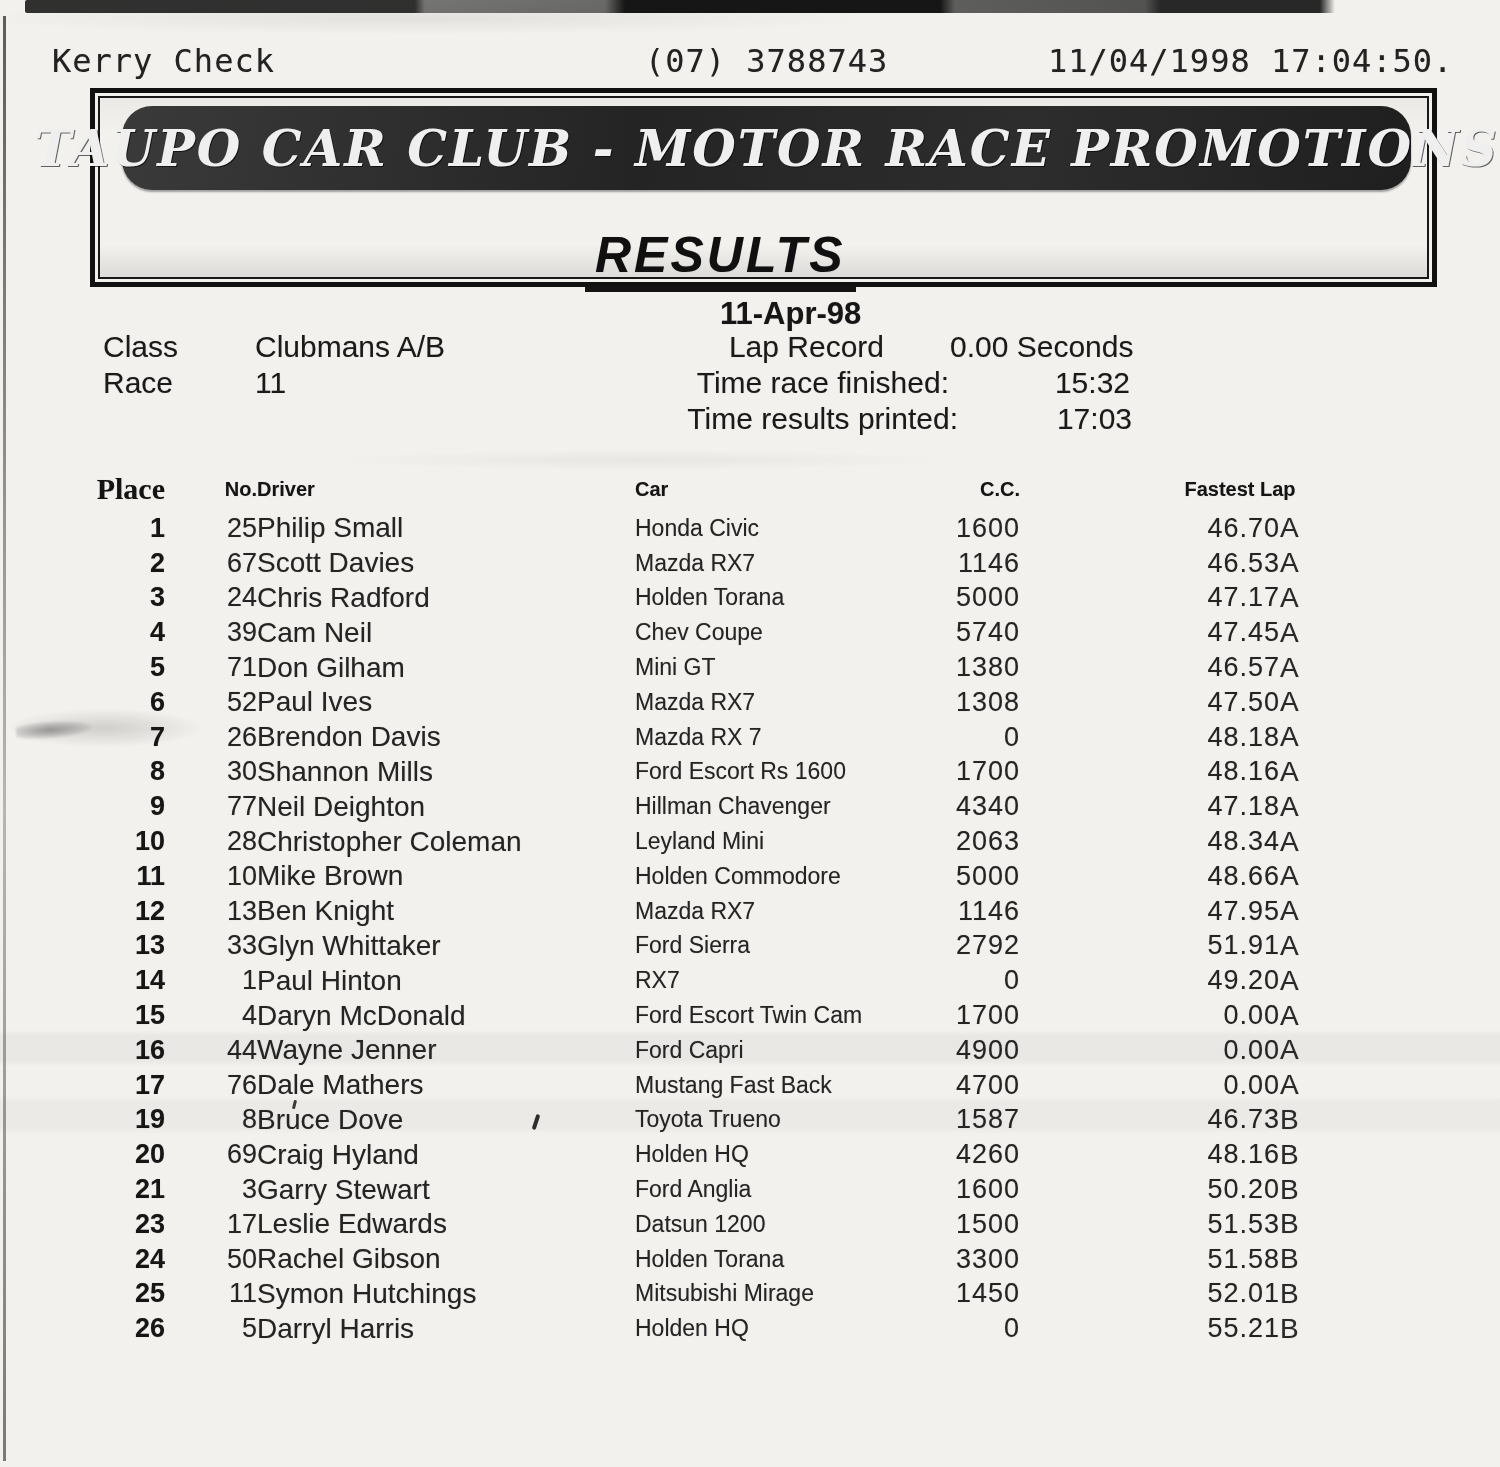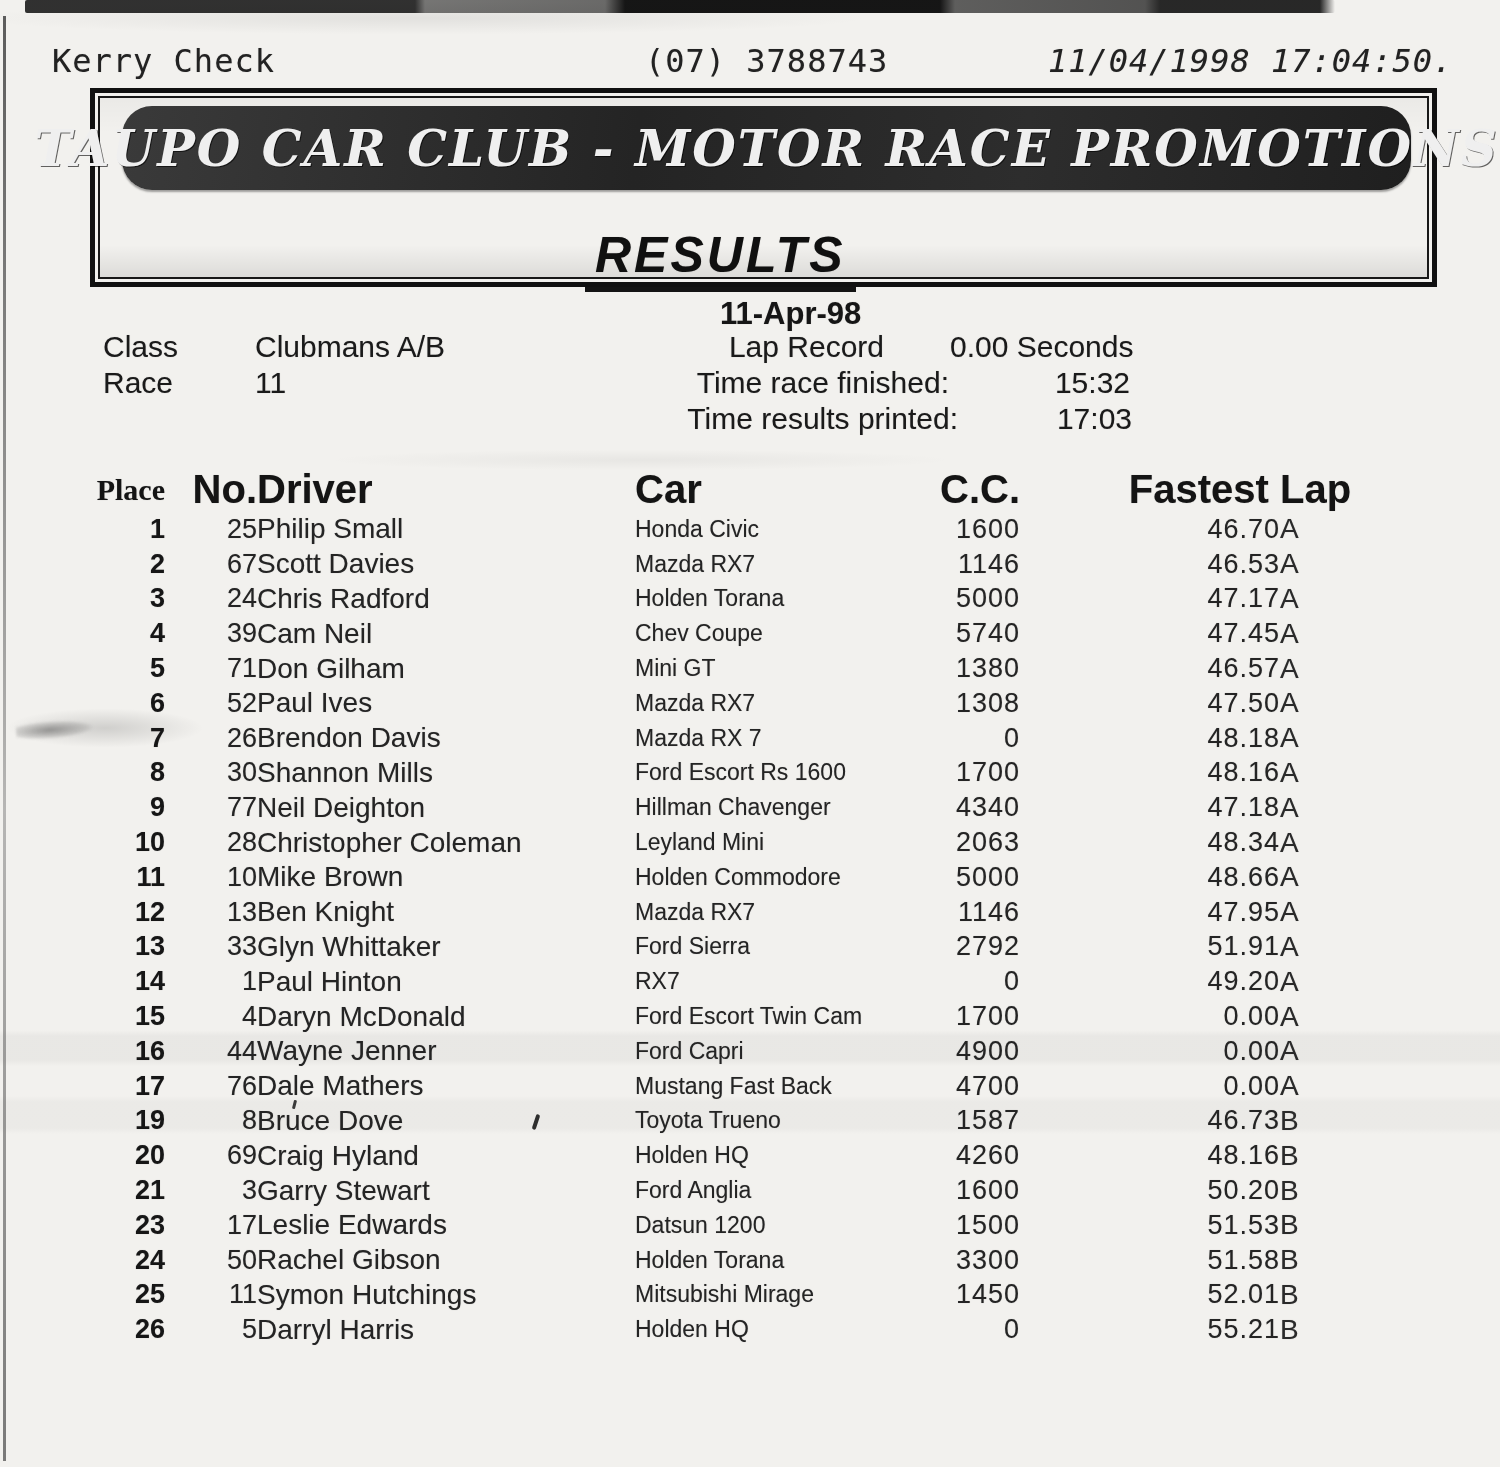--- a/index.html
+++ b/index.html
@@ -47,21 +47,21 @@
   }
   .apostrophe-mark{
     position:absolute;left:293px;top:1100px;width:3px;height:9px;
     background:#3a3a3a;border-radius:1px;transform:rotate(14deg);
   }
   
   .fax-header{position:absolute;top:42px;left:0;width:100%;height:40px;
     font-family:"DejaVu Sans Mono",monospace;font-size:32px;letter-spacing:1px;color:#222;}
   .fax-sender{position:absolute;left:30px;margin-left:22px;}
   .fax-phone{position:absolute;left:645px;}
-  .fax-datetime{position:absolute;left:1048px;font-style:italic;}
+  .fax-datetime{position:absolute;left:1048px;}
   
   .banner-box{
     position:absolute;left:90px;top:88px;width:1347px;height:199px;
     border:5px solid #111;box-sizing:border-box;background:transparent;
   }
   .banner-box-inner{
     position:absolute;inset:3px;border:2px solid #181818;
     background:linear-gradient(180deg, rgba(0,0,0,0.03), transparent 20%, transparent 82%, rgba(0,0,0,0.09));
   }
   .banner-bar{
@@ -97,21 +97,21 @@
   .finished-value{left:1010px;top:366px;width:120px;text-align:right;}
   .printed-label{left:600px;top:402px;width:358px;text-align:right;}
   .printed-value{left:1010px;top:402px;width:122px;text-align:right;}
   .provisional{position:absolute;left:180px;top:438px;font-weight:bold;font-size:30px;color:#161616;white-space:nowrap;}
   
   table.results{
     position:absolute;left:0;top:467px;width:1500px;
     border-collapse:collapse;table-layout:fixed;
   }
   table.results th,table.results td{padding:0;margin:0;vertical-align:middle;}
-  thead th{height:44px;font-size:40px;font-weight:bold;color:#141414;white-space:nowrap;}
+  thead th{height:44px;font-size:20px;font-weight:bold;color:#141414;white-space:nowrap;}
   th.h-place{font-family:"Liberation Serif",serif;font-size:30px;text-align:right;padding-right:4px;}
   th.h-no{text-align:right;padding-right:18px;}
   th.h-driver{text-align:left;padding-left:3px;}
   th.h-car{text-align:left;padding-left:88px;}
   th.h-cc{text-align:right;padding-right:8px;}
   th.h-fast{text-align:center;}
   th.h-fast span{position:relative;left:90px;}
   tbody td{height:34.8px;font-size:27px;line-height:1;color:#242424;white-space:nowrap;}
   td.c-place{text-align:right;padding-right:4px;font-weight:bold;color:#161616;}
   td.c-no{text-align:right;padding-right:20px;}

